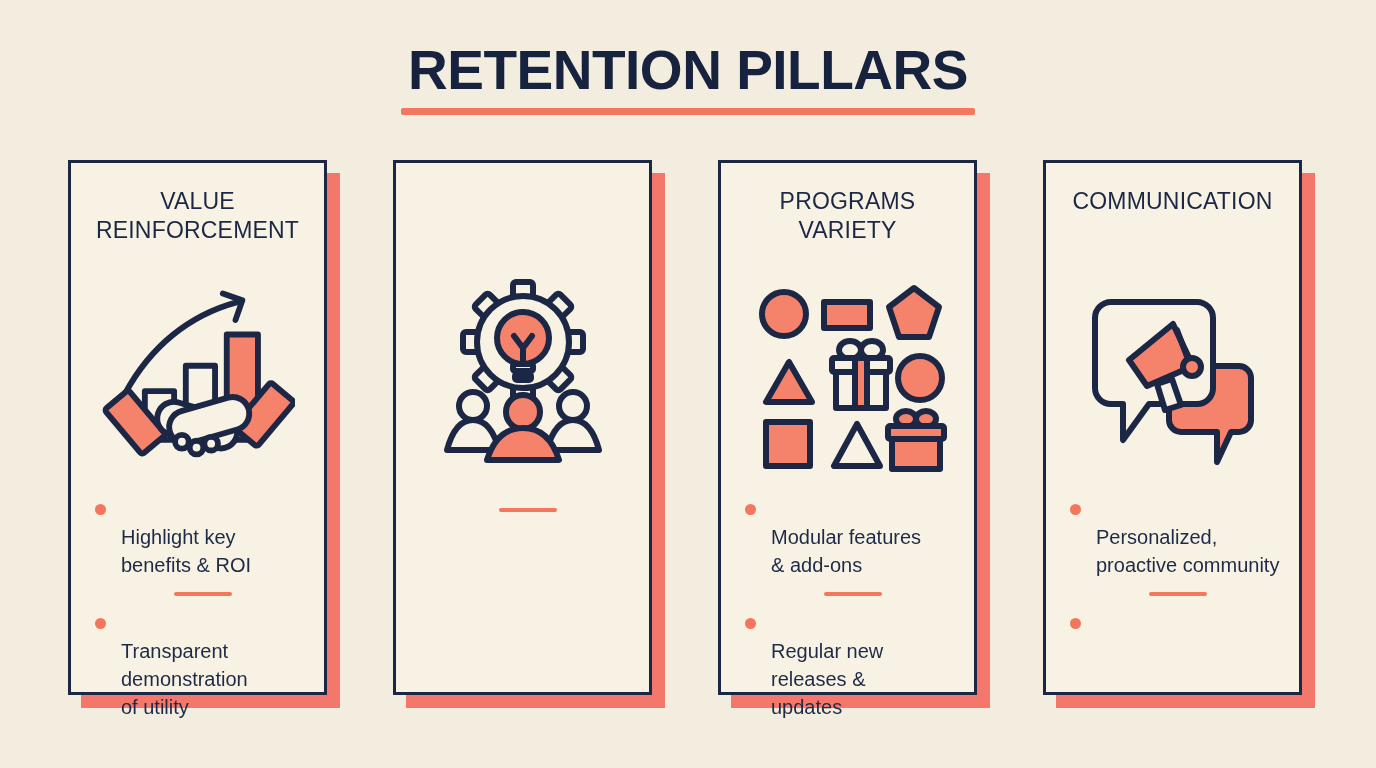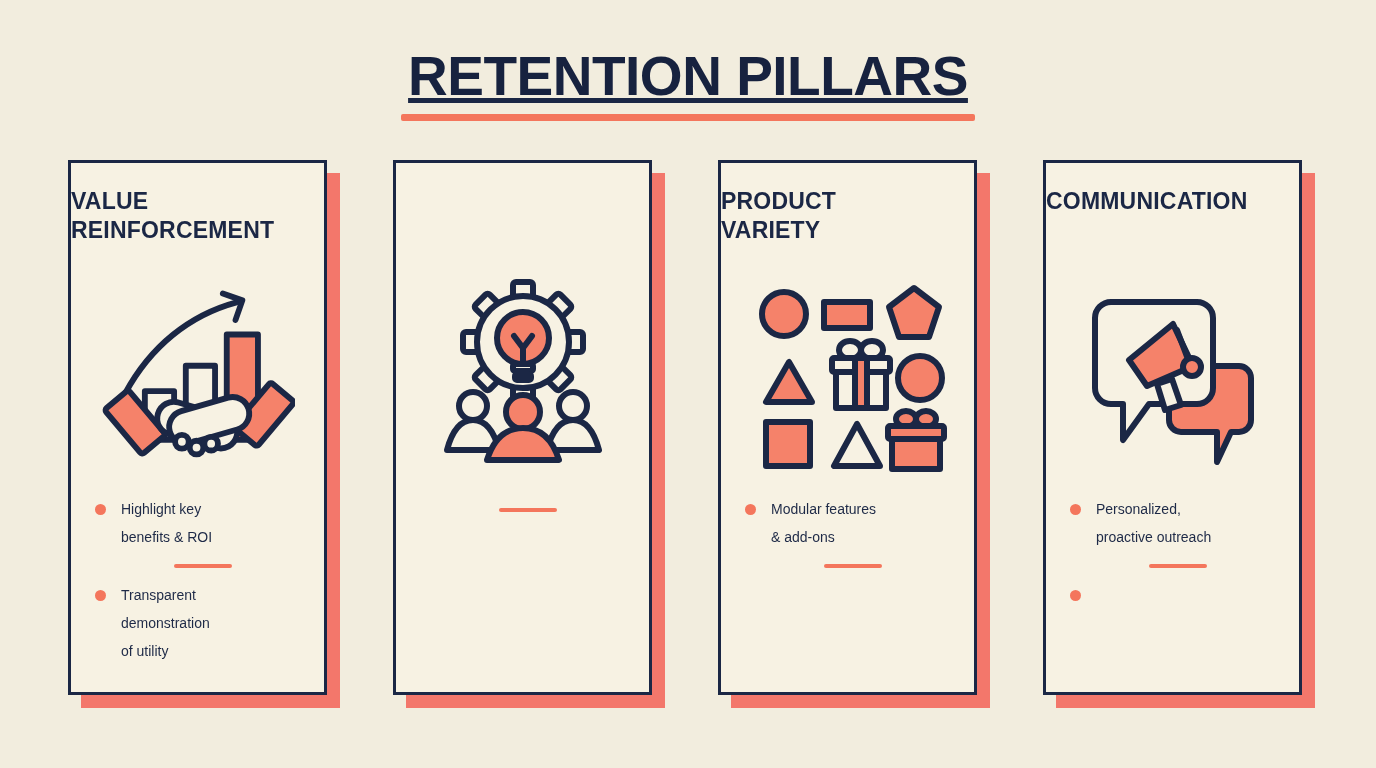--- a/index.html
+++ b/index.html
@@ -3,21 +3,21 @@
 <meta charset="utf-8">
 <style>
   * { margin:0; padding:0; box-sizing:border-box; }
   html,body { width:1376px; height:768px; overflow:hidden; }
   body {
     background:#F2EDDE;
     font-family:"Liberation Sans", sans-serif;
     color:#1B2745;
     position:relative;
   }
-  .header { position:absolute; top:48px; left:0; width:100%; text-align:center;text-decoration:underline; }
+  .header { position:absolute; top:42px; left:0; width:100%; text-align:center; }
   .page-title {
     font-size:55px; font-weight:bold; letter-spacing:-0.5px;
     color:#17223F; line-height:1.05;
   }
   .title-underline {
     width:574px; height:7px; background:#F4765C;
     margin:8px auto 0; border-radius:2px;
   }
   .cards {
     position:absolute; left:68px; top:160px;
@@ -25,40 +25,41 @@
   }
   .card {
     position:relative;
     width:259px; height:535px;
     background:#F7F2E3;
     border:3px solid #1B2745;
     box-shadow:13px 13px 0 #F3776B;
   }
   .card-title {
     position:absolute; top:24px; left:0; right:0;
-    text-align:left;
-    font-size:23px; font-weight:bold; line-height:1.28;
+    text-align:center;
+    font-size:23px; font-weight:normal; line-height:1.28;
     letter-spacing:0.2px; color:#1B2745;
     white-space:pre-line;
   }
   .icon-wrap {
     position:absolute; top:98px; left:0; right:0; height:225px;
     display:flex; align-items:center; justify-content:center;
   }
   .bullets {
     position:absolute; top:332px; left:24px; right:14px;
   }
   .bullet { display:flex; gap:15px; }
   .dot {
     flex:none; width:11px; height:11px; border-radius:50%;
     background:#F4765C; margin-top:9px;
   }
   .bullet-text {
-    font-size:14px; line-height:28px; color:#1E2A47;
+    font-size:20px; line-height:28px; color:#1E2A47;
     white-space:pre-line;
+    margin-top:28px;
   }
   .divider {
     width:58px; height:4px; background:#F4765C;
     border-radius:2px; margin:13px auto;
   }
   svg .ln { fill:none; stroke:#1B2745; stroke-width:6; stroke-linecap:round; stroke-linejoin:round; }
   svg .cream { fill:#F7F2E3; stroke:#1B2745; stroke-width:6; stroke-linejoin:round; }
   svg .coral { fill:#F5826A; stroke:#1B2745; stroke-width:6; stroke-linejoin:round; }
 </style>
 </head>
@@ -135,21 +136,21 @@
         <circle class="coral" cx="100" cy="138" r="17"></circle>
         <path class="coral" d="M64,186 Q74,154 100,154 Q126,154 136,186 Z"></path>
       </svg>
     </div>
     <div class="bullets">
       <div class="divider"></div>
     </div>
   </section>
 
   <section class="card">
-    <h2 class="card-title">PRODUCT
+    <h2 class="card-title">PROGRAMS
 VARIETY</h2>
     <div class="icon-wrap">
       <svg width="200" height="200" viewBox="0 0 200 200">
         <circle class="coral" cx="36" cy="40" r="22"></circle>
         <rect class="coral" x="76" y="28" width="46" height="26"></rect>
         <polygon class="coral" points="166,14 191,33 181,63 151,63 141,33"></polygon>
         <polygon class="coral" points="18,128 64,128 41,88"></polygon>
         <ellipse class="cream" cx="102" cy="76" rx="11" ry="9"></ellipse>
         <ellipse class="cream" cx="124" cy="76" rx="11" ry="9"></ellipse>
         <rect class="cream" x="84" y="84" width="58" height="14" rx="2"></rect>
@@ -164,40 +165,46 @@
         <rect class="coral" x="144" y="165" width="48" height="30"></rect>
       </svg>
     </div>
     <div class="bullets">
       <div class="bullet">
         <span class="dot"></span>
         <span class="bullet-text">Modular features
 &amp; add-ons</span>
       </div>
       <div class="divider"></div>
+      <div class="bullet">
+        <span class="dot"></span>
+        <span class="bullet-text">Regular new
+releases &amp;
+updates</span>
+      </div>
     </div>
   </section>
 
   <section class="card">
     <h2 class="card-title">COMMUNICATION</h2>
     <div class="icon-wrap">
       <svg width="200" height="200" viewBox="0 0 200 200">
         <path class="coral" d="M108,92 h58 a12,12 0 0 1 12,12 v42 a12,12 0 0 1 -12,12 h-8 l-14,30 v-30 h-36 a12,12 0 0 1 -12,-12 v-42 a12,12 0 0 1 12,-12 Z"></path>
         <path class="cream" d="M38,28 h86 a16,16 0 0 1 16,16 v70 a16,16 0 0 1 -16,16 h-48 l-26,36 v-36 h-12 a16,16 0 0 1 -16,-16 v-70 a16,16 0 0 1 16,-16 Z"></path>
         <polygon class="coral" points="56,86 100,50 120,92 74,112"></polygon>
         <path class="ln" d="M104,56 L116,88"></path>
         <path class="cream" d="M84,110 l8,26 16,-5 -9,-26 Z"></path>
         <circle class="coral" cx="119" cy="93" r="9"></circle>
       </svg>
     </div>
     <div class="bullets">
       <div class="bullet">
         <span class="dot"></span>
         <span class="bullet-text">Personalized,
-proactive outreach</span>
+proactive community</span>
       </div>
       <div class="divider"></div>
       <div class="bullet">
         <span class="dot"></span>
       </div>
     </div>
   </section>
 
 </main>
 

